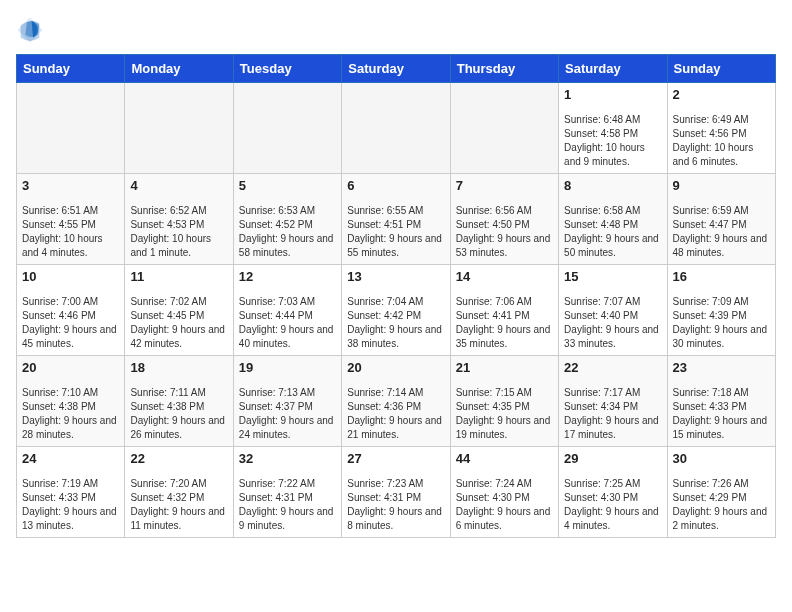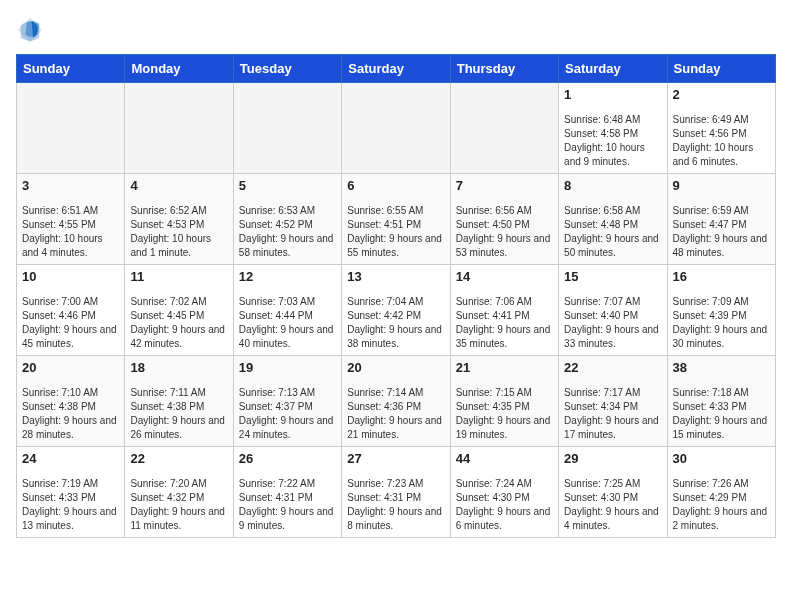--- a/index.html
+++ b/index.html
@@ -220,35 +220,35 @@
         </td>
         <td class="shaded">
           <span class="day-number">21</span>
           <div class="day-info">Sunrise: 7:15 AM<br>Sunset: 4:35 PM<br>Daylight: 9 hours and 19 minutes.</div>
         </td>
         <td class="shaded">
           <span class="day-number">22</span>
           <div class="day-info">Sunrise: 7:17 AM<br>Sunset: 4:34 PM<br>Daylight: 9 hours and 17 minutes.</div>
         </td>
         <td class="shaded">
-          <span class="day-number">38</span>
+          <span class="day-number">23</span>
           <div class="day-info">Sunrise: 7:18 AM<br>Sunset: 4:33 PM<br>Daylight: 9 hours and 15 minutes.</div>
         </td>
       </tr>
       <tr>
         <td>
           <span class="day-number">24</span>
           <div class="day-info">Sunrise: 7:19 AM<br>Sunset: 4:33 PM<br>Daylight: 9 hours and 13 minutes.</div>
         </td>
         <td>
           <span class="day-number">22</span>
           <div class="day-info">Sunrise: 7:20 AM<br>Sunset: 4:32 PM<br>Daylight: 9 hours and 11 minutes.</div>
         </td>
         <td>
-          <span class="day-number">26</span>
+          <span class="day-number">32</span>
           <div class="day-info">Sunrise: 7:22 AM<br>Sunset: 4:31 PM<br>Daylight: 9 hours and 9 minutes.</div>
         </td>
         <td>
           <span class="day-number">27</span>
           <div class="day-info">Sunrise: 7:23 AM<br>Sunset: 4:31 PM<br>Daylight: 9 hours and 8 minutes.</div>
         </td>
         <td>
           <span class="day-number">44</span>
           <div class="day-info">Sunrise: 7:24 AM<br>Sunset: 4:30 PM<br>Daylight: 9 hours and 6 minutes.</div>
         </td>

